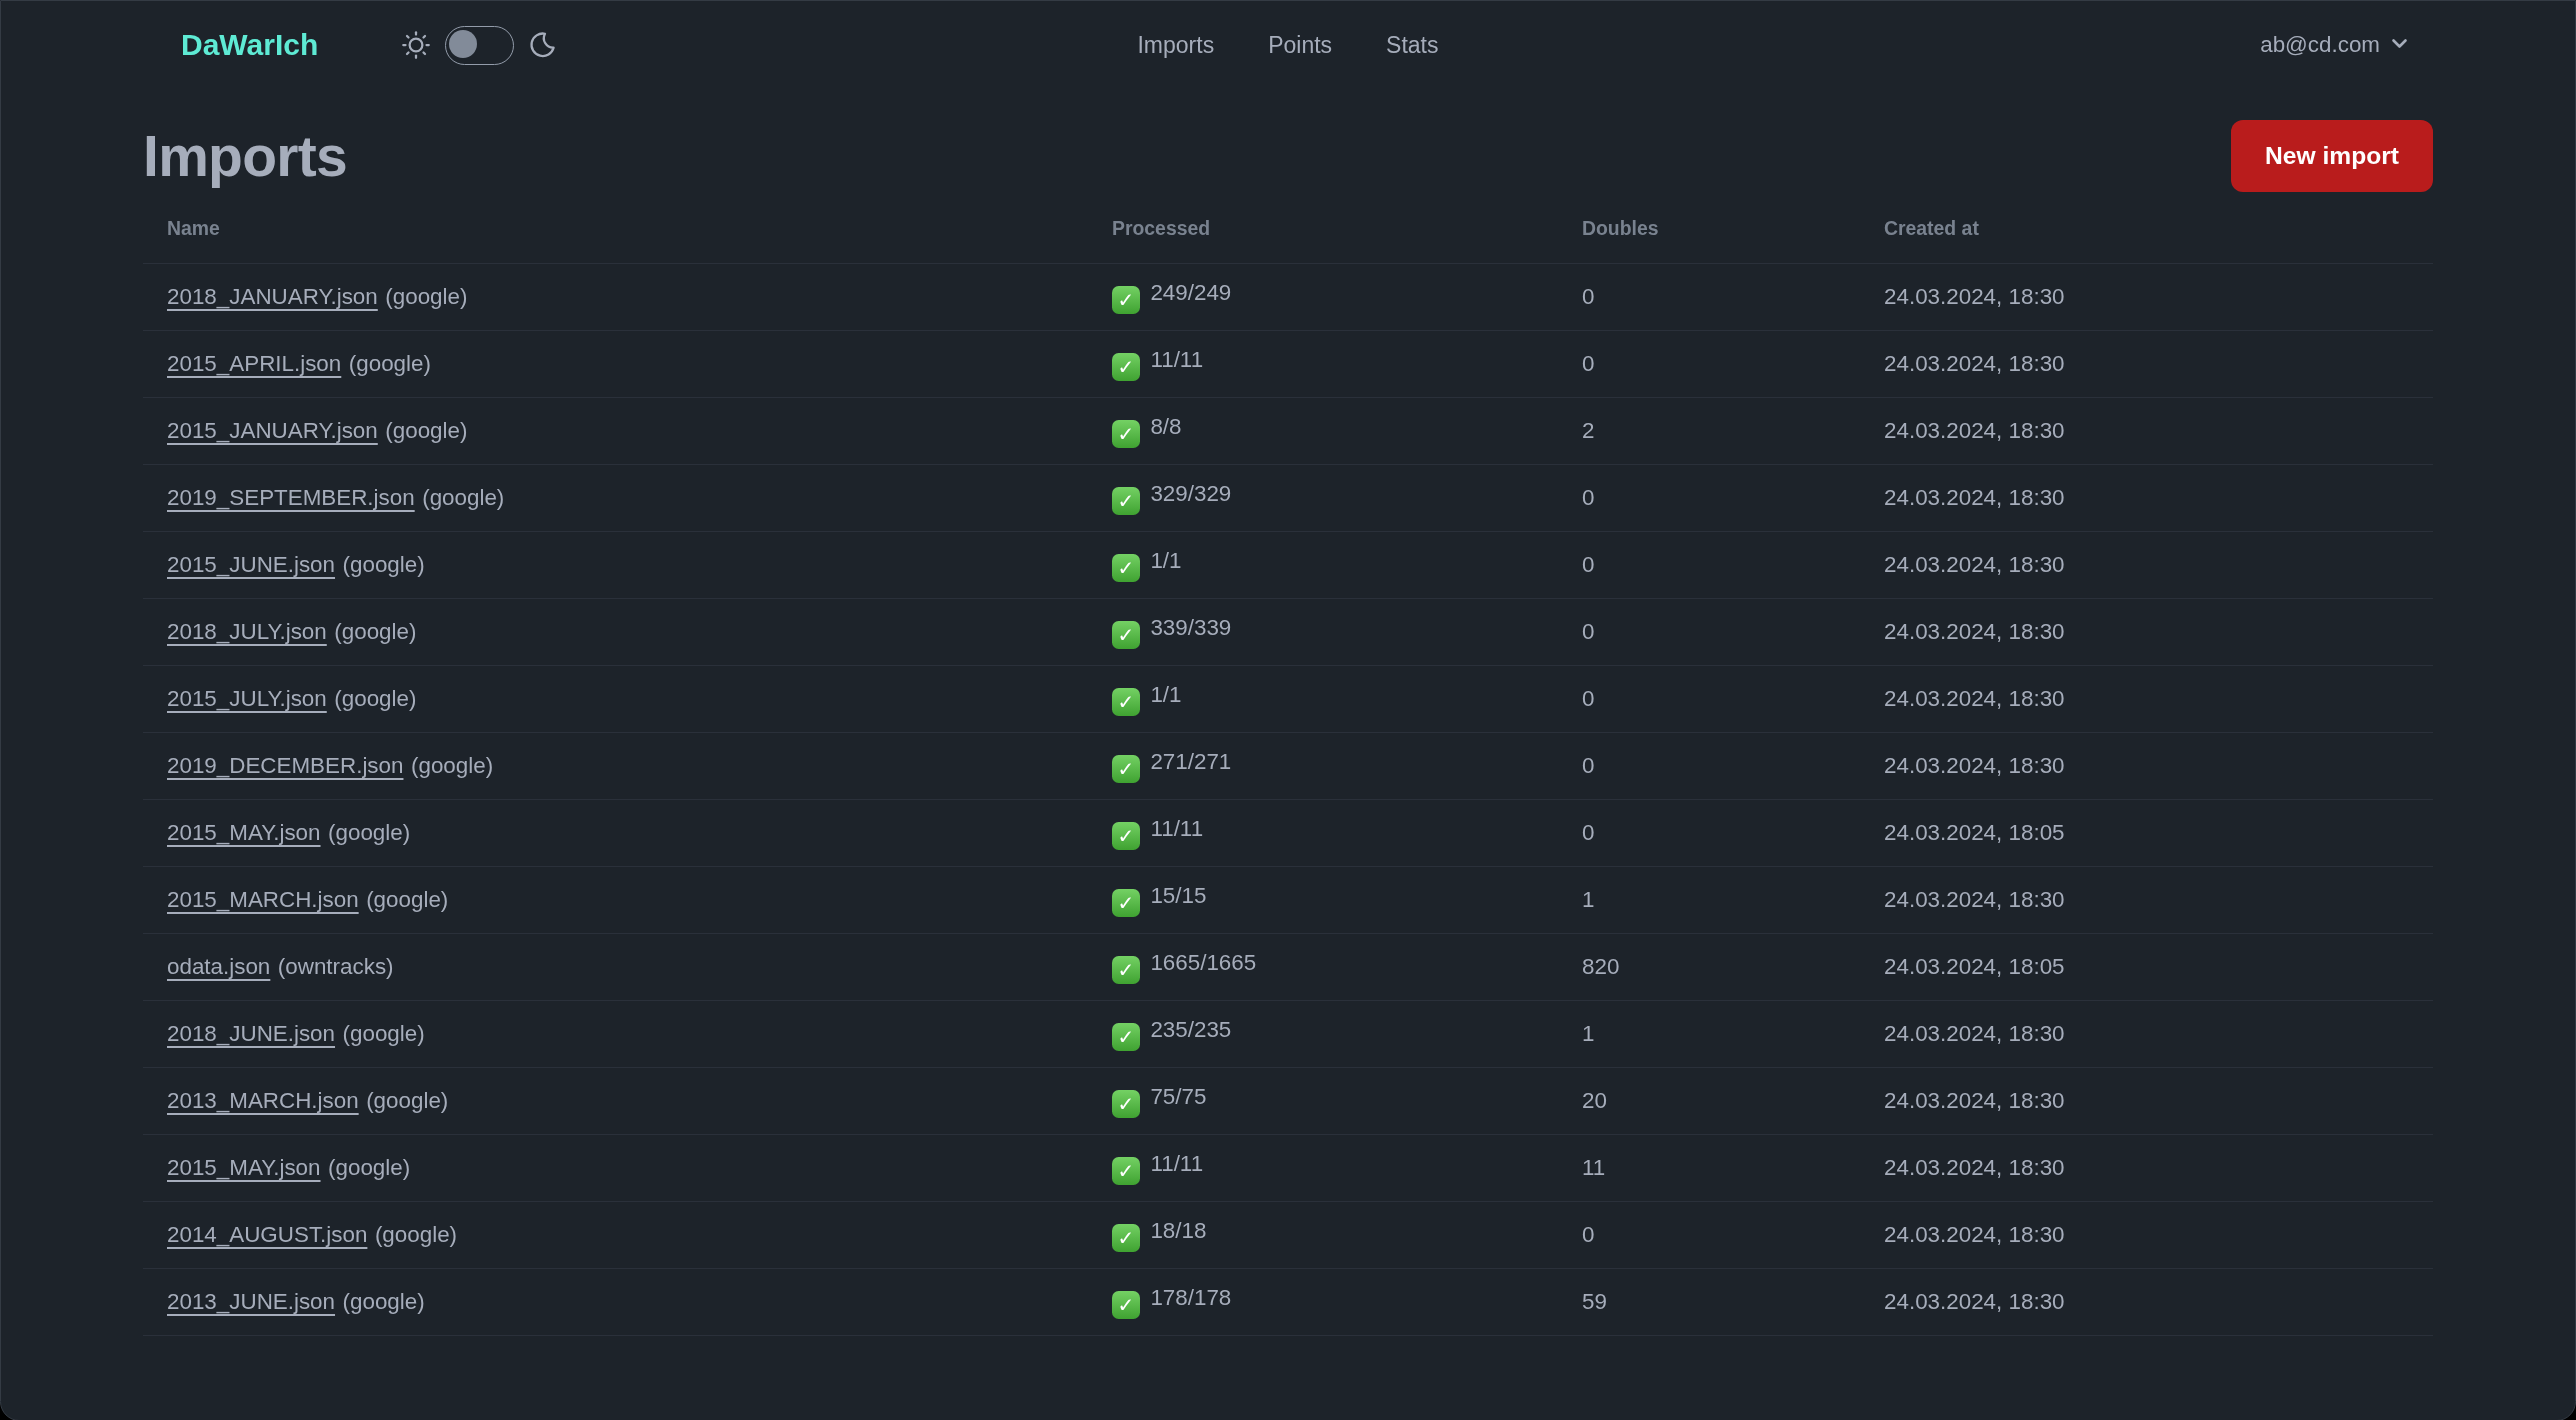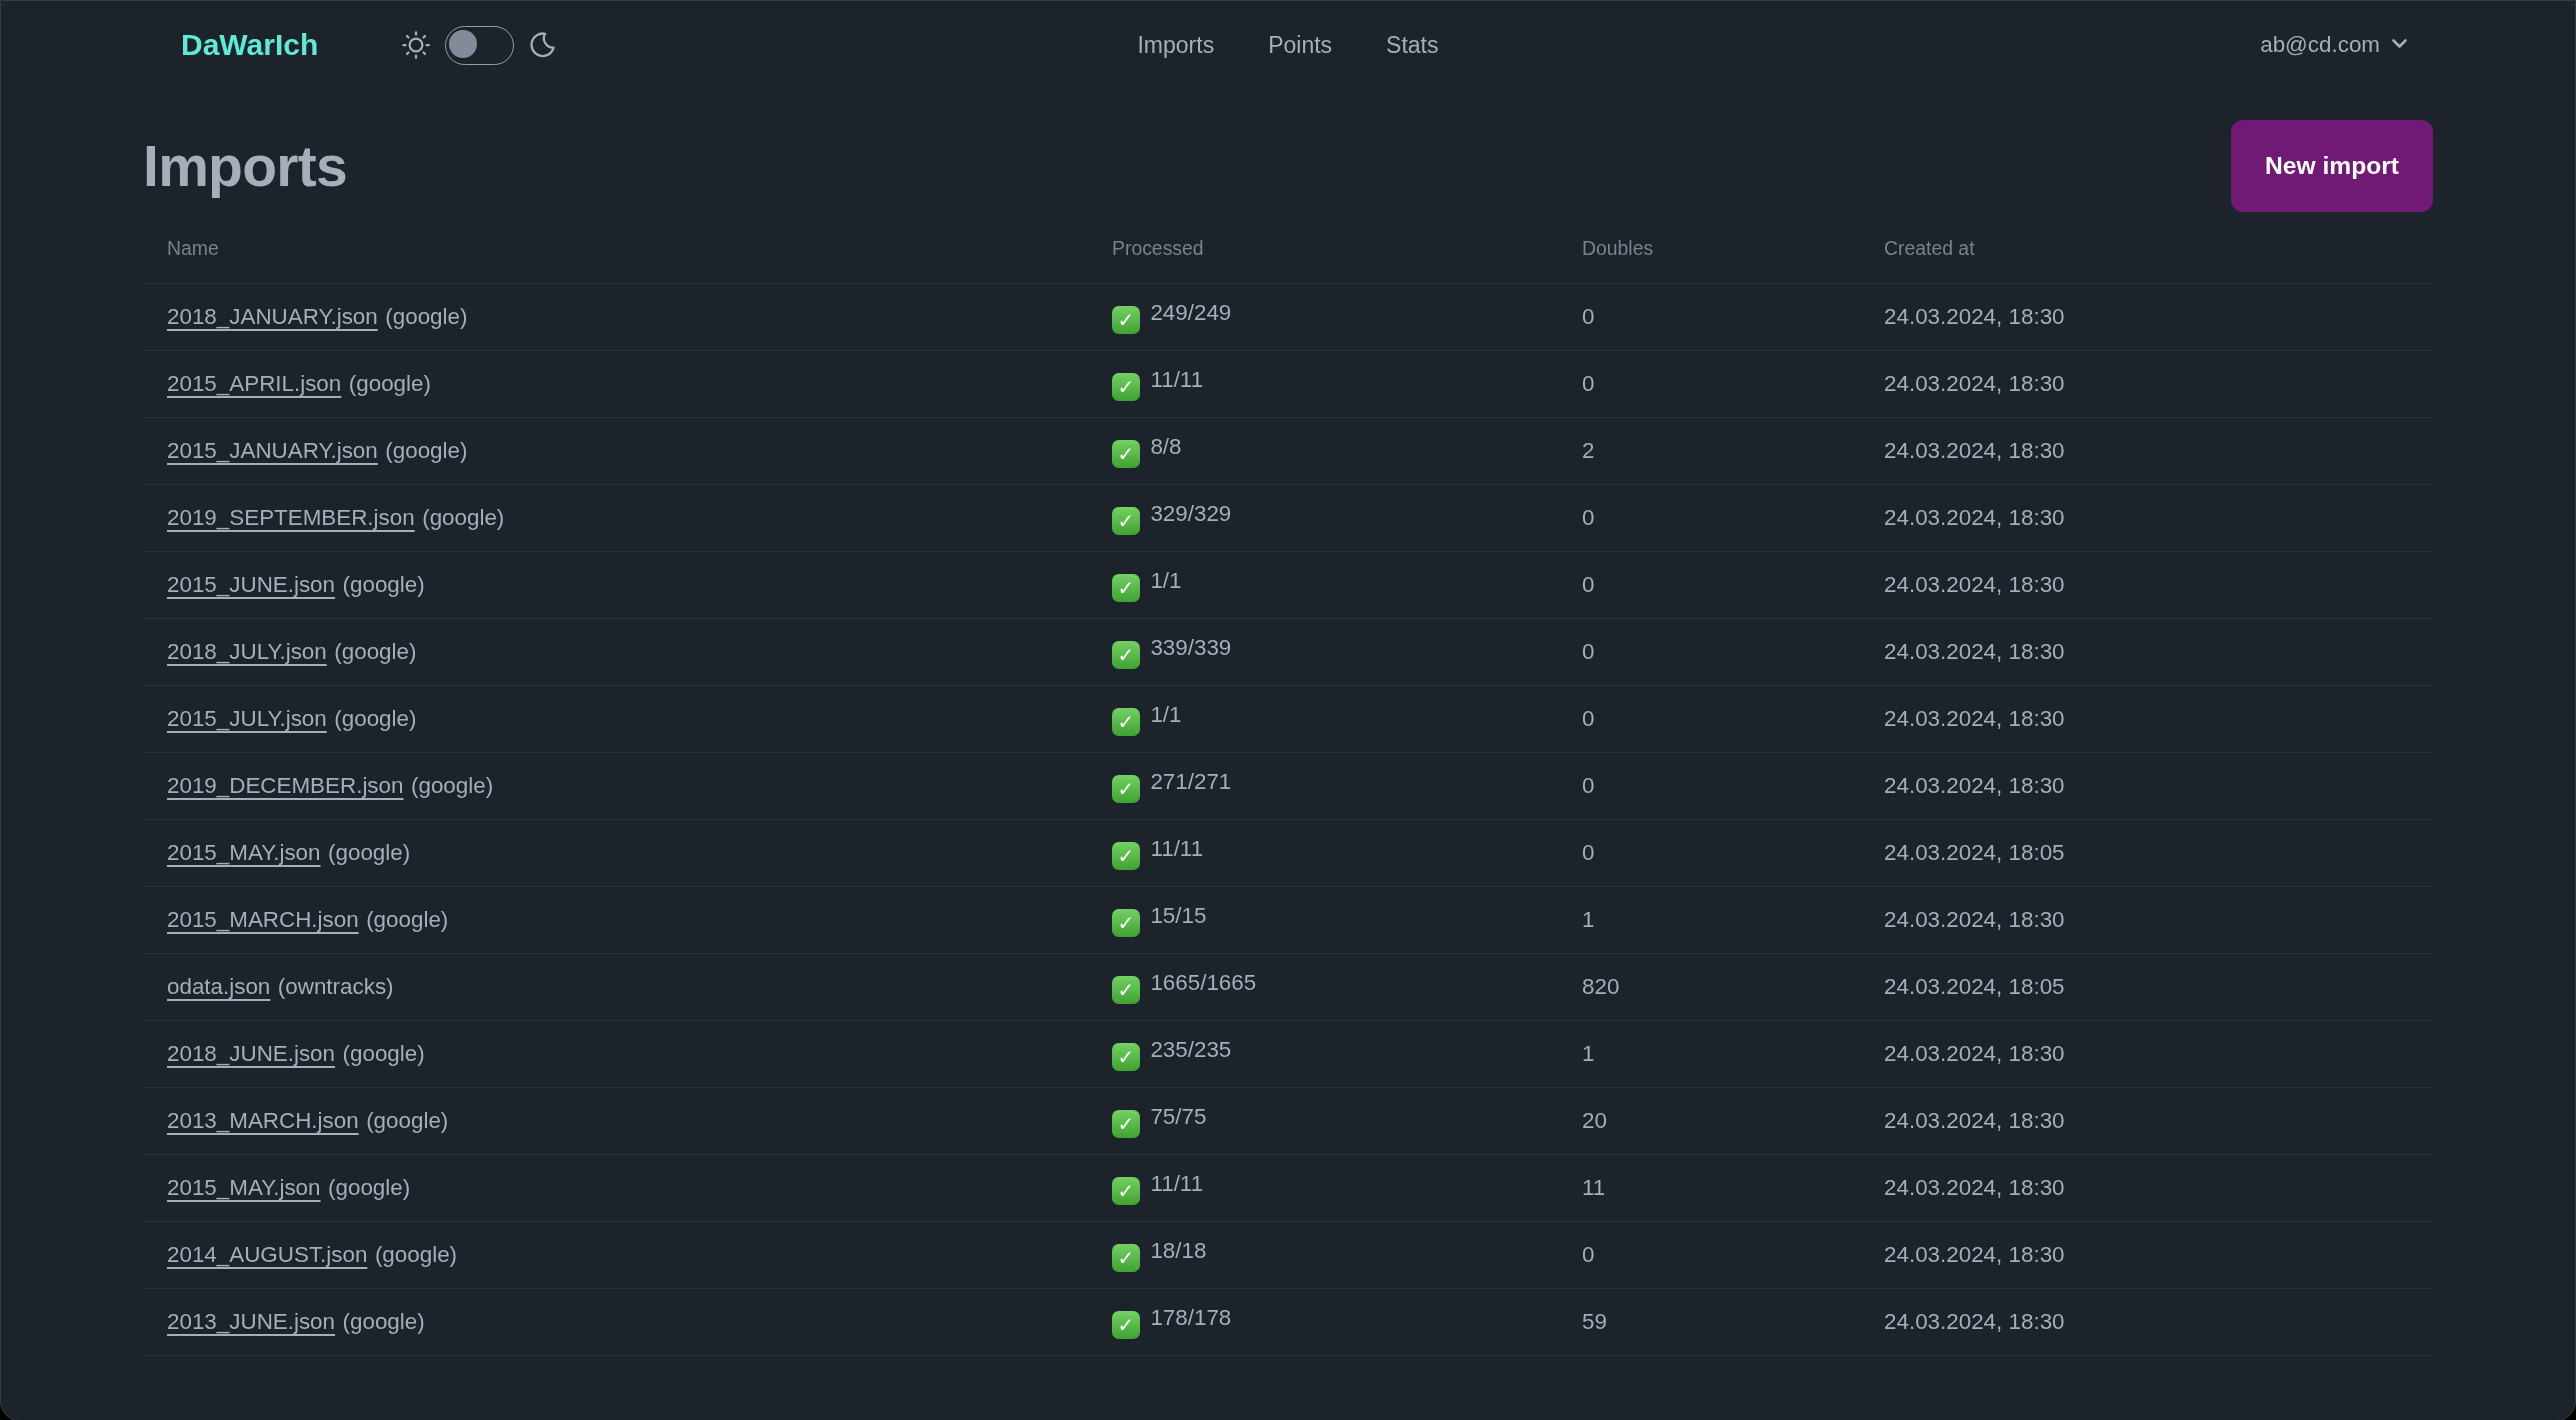--- a/index.html
+++ b/index.html
@@ -40,31 +40,31 @@
   .user-menu{margin-left:auto;display:flex;align-items:center;gap:9px;cursor:pointer;}
   .user-email{font-size:22.4px;color:#a6adbb;}
   
   .main{padding:0 142px;}
   .page-header{
     margin-top:31px;
     display:flex;align-items:center;justify-content:space-between;
   }
   .page-title{margin:0;font-size:57px;font-weight:800;color:#a6adbb;letter-spacing:-0.7px;}
   .btn-primary{
-    height:92px;padding:0 34px;border:none;border-radius:12px;
-    background:#701a75;color:#ffffff;font-size:24.6px;font-weight:600;
+    height:72px;padding:0 34px;border:none;border-radius:12px;
+    background:#b91c1c;color:#ffffff;font-size:24.6px;font-weight:600;
     font-family:"Liberation Sans",sans-serif;cursor:pointer;
   }
   
   table.imports{
     width:100%;margin-top:6px;
     border-collapse:collapse;table-layout:fixed;
   }
   table.imports th{
-    text-align:left;font-size:19.4px;font-weight:400;color:#79828f;
+    text-align:left;font-size:19.4px;font-weight:700;color:#79828f;
     padding:19.4px 0 22.4px 24px;white-space:nowrap;
   }
   table.imports tbody tr{border-top:0.7px solid #2a303a;}
   table.imports td{
     height:66px;padding:0 0 0 24px;vertical-align:middle;
     font-size:22.4px;color:#a6adbb;white-space:nowrap;overflow:hidden;
   }
   .file-link{
     color:#a6adbb;text-decoration:underline;
     text-decoration-thickness:1.5px;text-underline-offset:5.2px;cursor:pointer;

